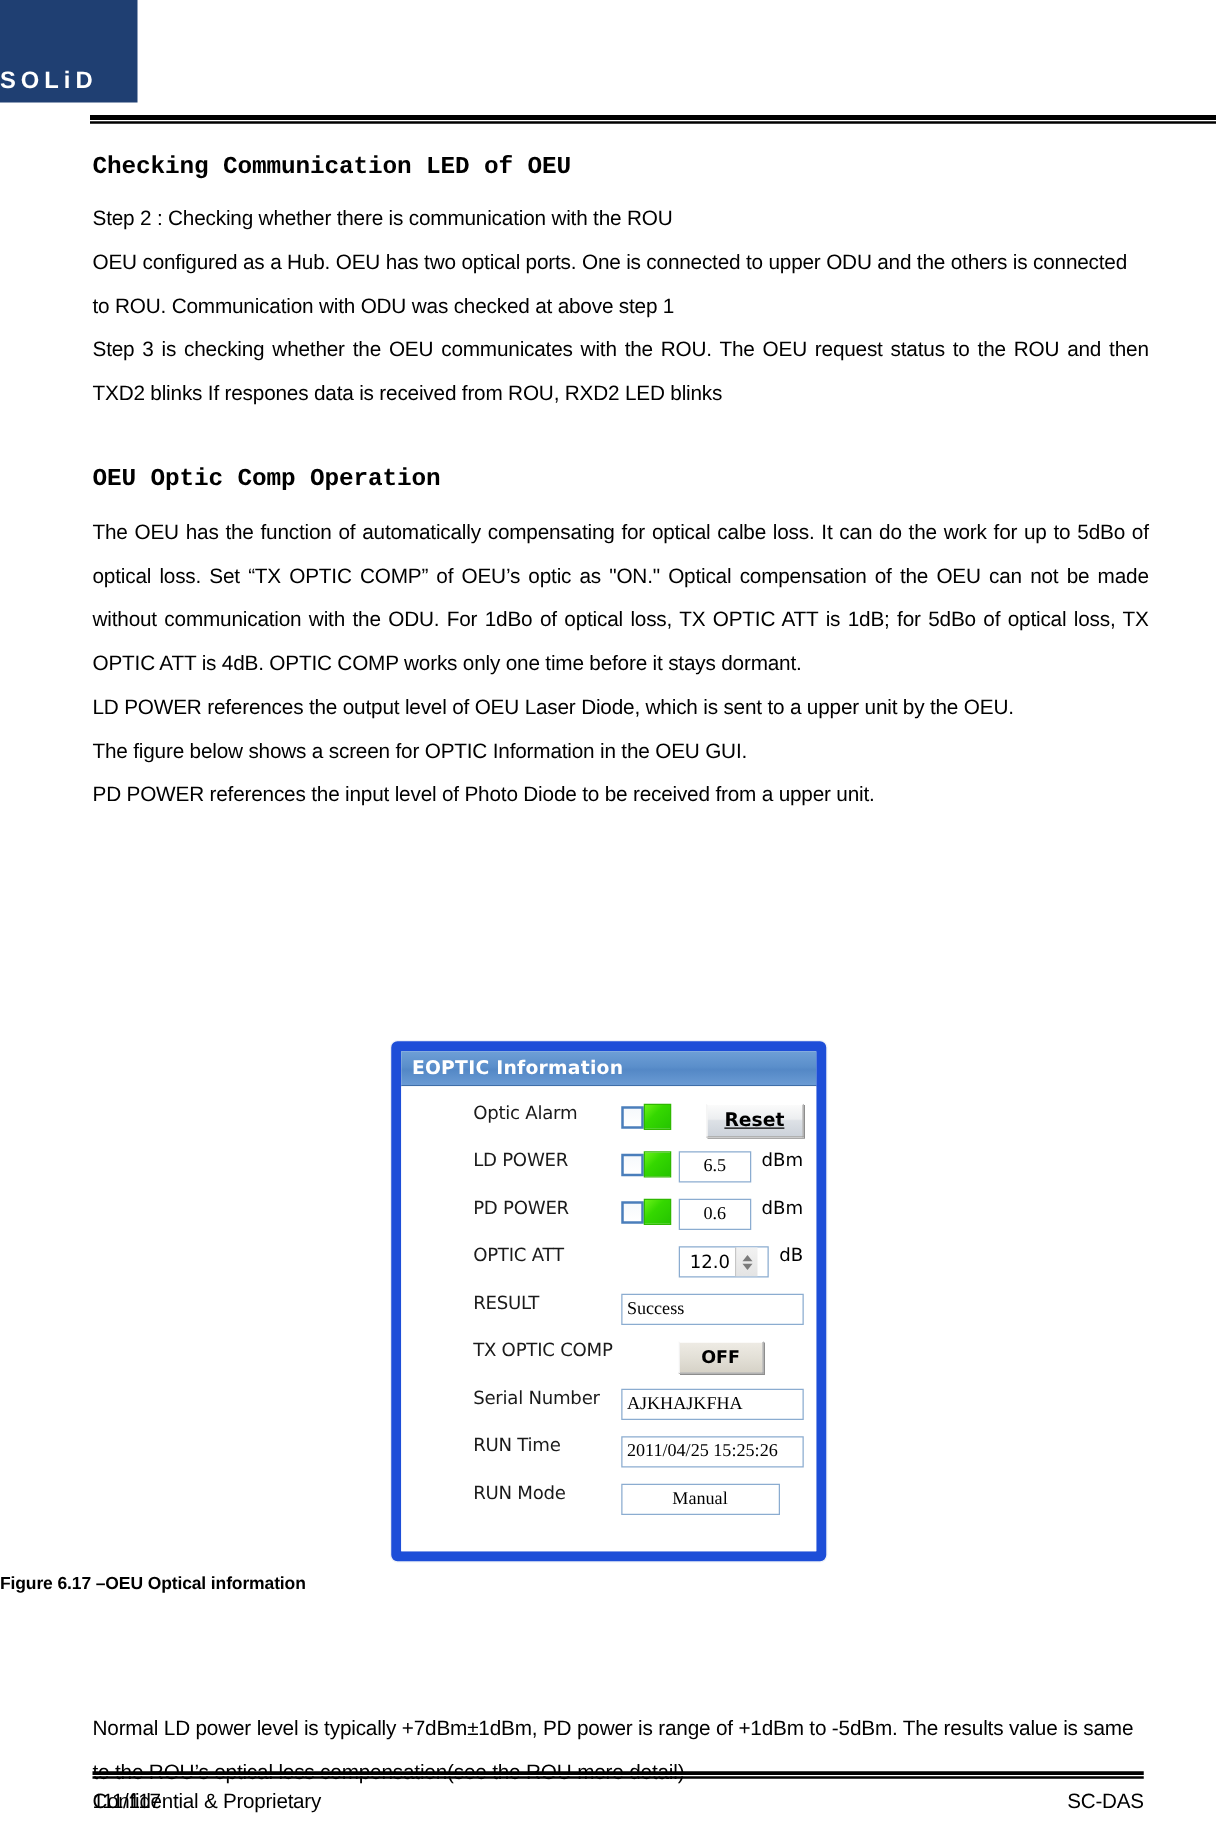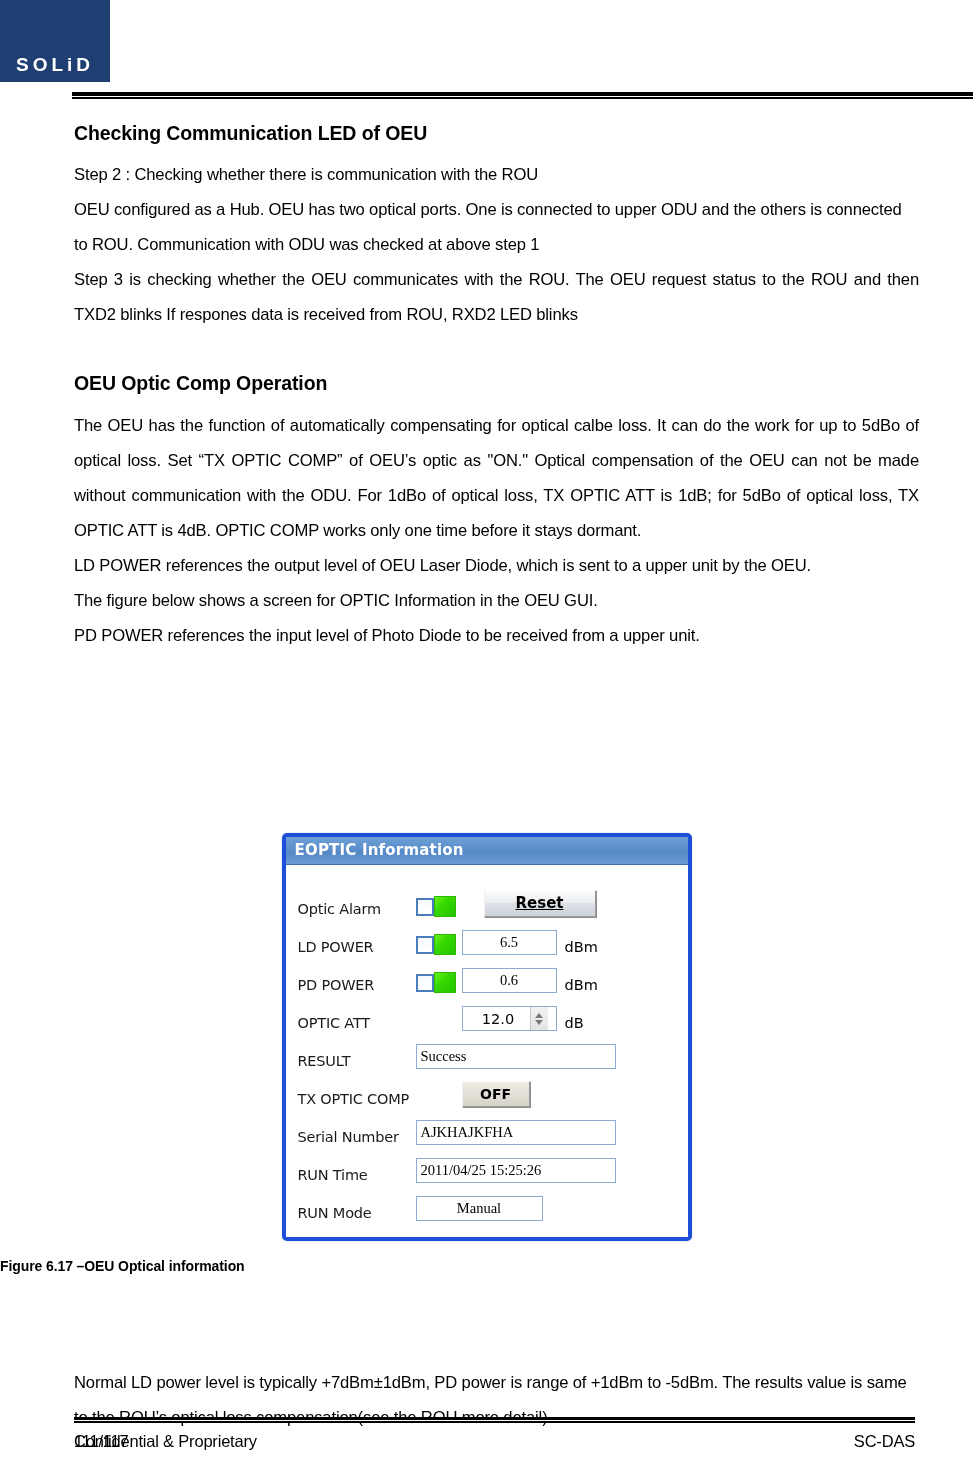--- a/index.html
+++ b/index.html
@@ -23,21 +23,21 @@
   }
   .logo-block {
     position: absolute;
     left: 0;
     top: 0;
     width: 110px;
     height: 82px;
     background: #1f3f72;
     display: flex;
     align-items: flex-end;
-    justify-content: center;
+    justify-content: flex-start;
     padding-bottom: 8px;
     box-sizing: border-box;
   }
   .logo-text {
     color: #ffffff;
     font-size: 19px;
     font-weight: bold;
     letter-spacing: 4px;
     font-family: "Liberation Sans", sans-serif;
     line-height: 1;
@@ -68,20 +68,21 @@
     left: 74px;
     top: 122px;
     width: 845px;
   }
   h2.section-title {
     font-size: 19.5px;
     font-weight: bold;
     margin: 0 0 12px 0;
     line-height: 1.2;
     letter-spacing: -0.1px;
+    font-family: Liberation Mono, monospace;
   }
   h2.section-title.spaced {
     margin-top: 40px;
   }
   p.body-line {
     font-size: 16.6px;
     line-height: 35px;
     margin: 0;
     letter-spacing: -0.15px;
   }
@@ -93,23 +94,23 @@
   
   .figure-wrap {
     position: absolute;
     left: 0;
     top: 833px;
     width: 973px;
     text-align: center;
   }
   .dialog {
     display: inline-block;
-    width: 410px;
-    box-sizing: border-box;
-    border: 4px solid #1d4ed8;
+    width: 348px;
+    box-sizing: border-box;
+    border: 8px solid #1d4ed8;
     border-radius: 5px;
     background: #ffffff;
     text-align: left;
     box-shadow: 0 0 0 1px #eef2f8;
   }
   .dialog-titlebar {
     background: linear-gradient(to bottom, #6e9fd6 0%, #5b8fcb 45%, #5488c6 55%, #6a9bd4 100%);
     color: #ffffff;
     font-size: 15px;
     font-weight: bold;
@@ -117,22 +118,23 @@
     border-bottom: 1px solid #3f6ea8;
     letter-spacing: 0.2px;
     font-family: "DejaVu Sans", sans-serif;
   }
   .dialog-body {
     padding: 14px 10px 16px 12px;
     background: #ffffff;
   }
   .row {
     display: flex;
-    align-items: flex-end;
+    align-items: flex-start;
     height: 38px;
+    margin-left: 46px;
   }
   .row-label {
     width: 118px;
     flex: 0 0 118px;
     font-size: 14.5px;
     font-family: "DejaVu Sans", sans-serif;
     color: #1a1a1a;
     letter-spacing: -0.2px;
   }
   .indicator-pair {

